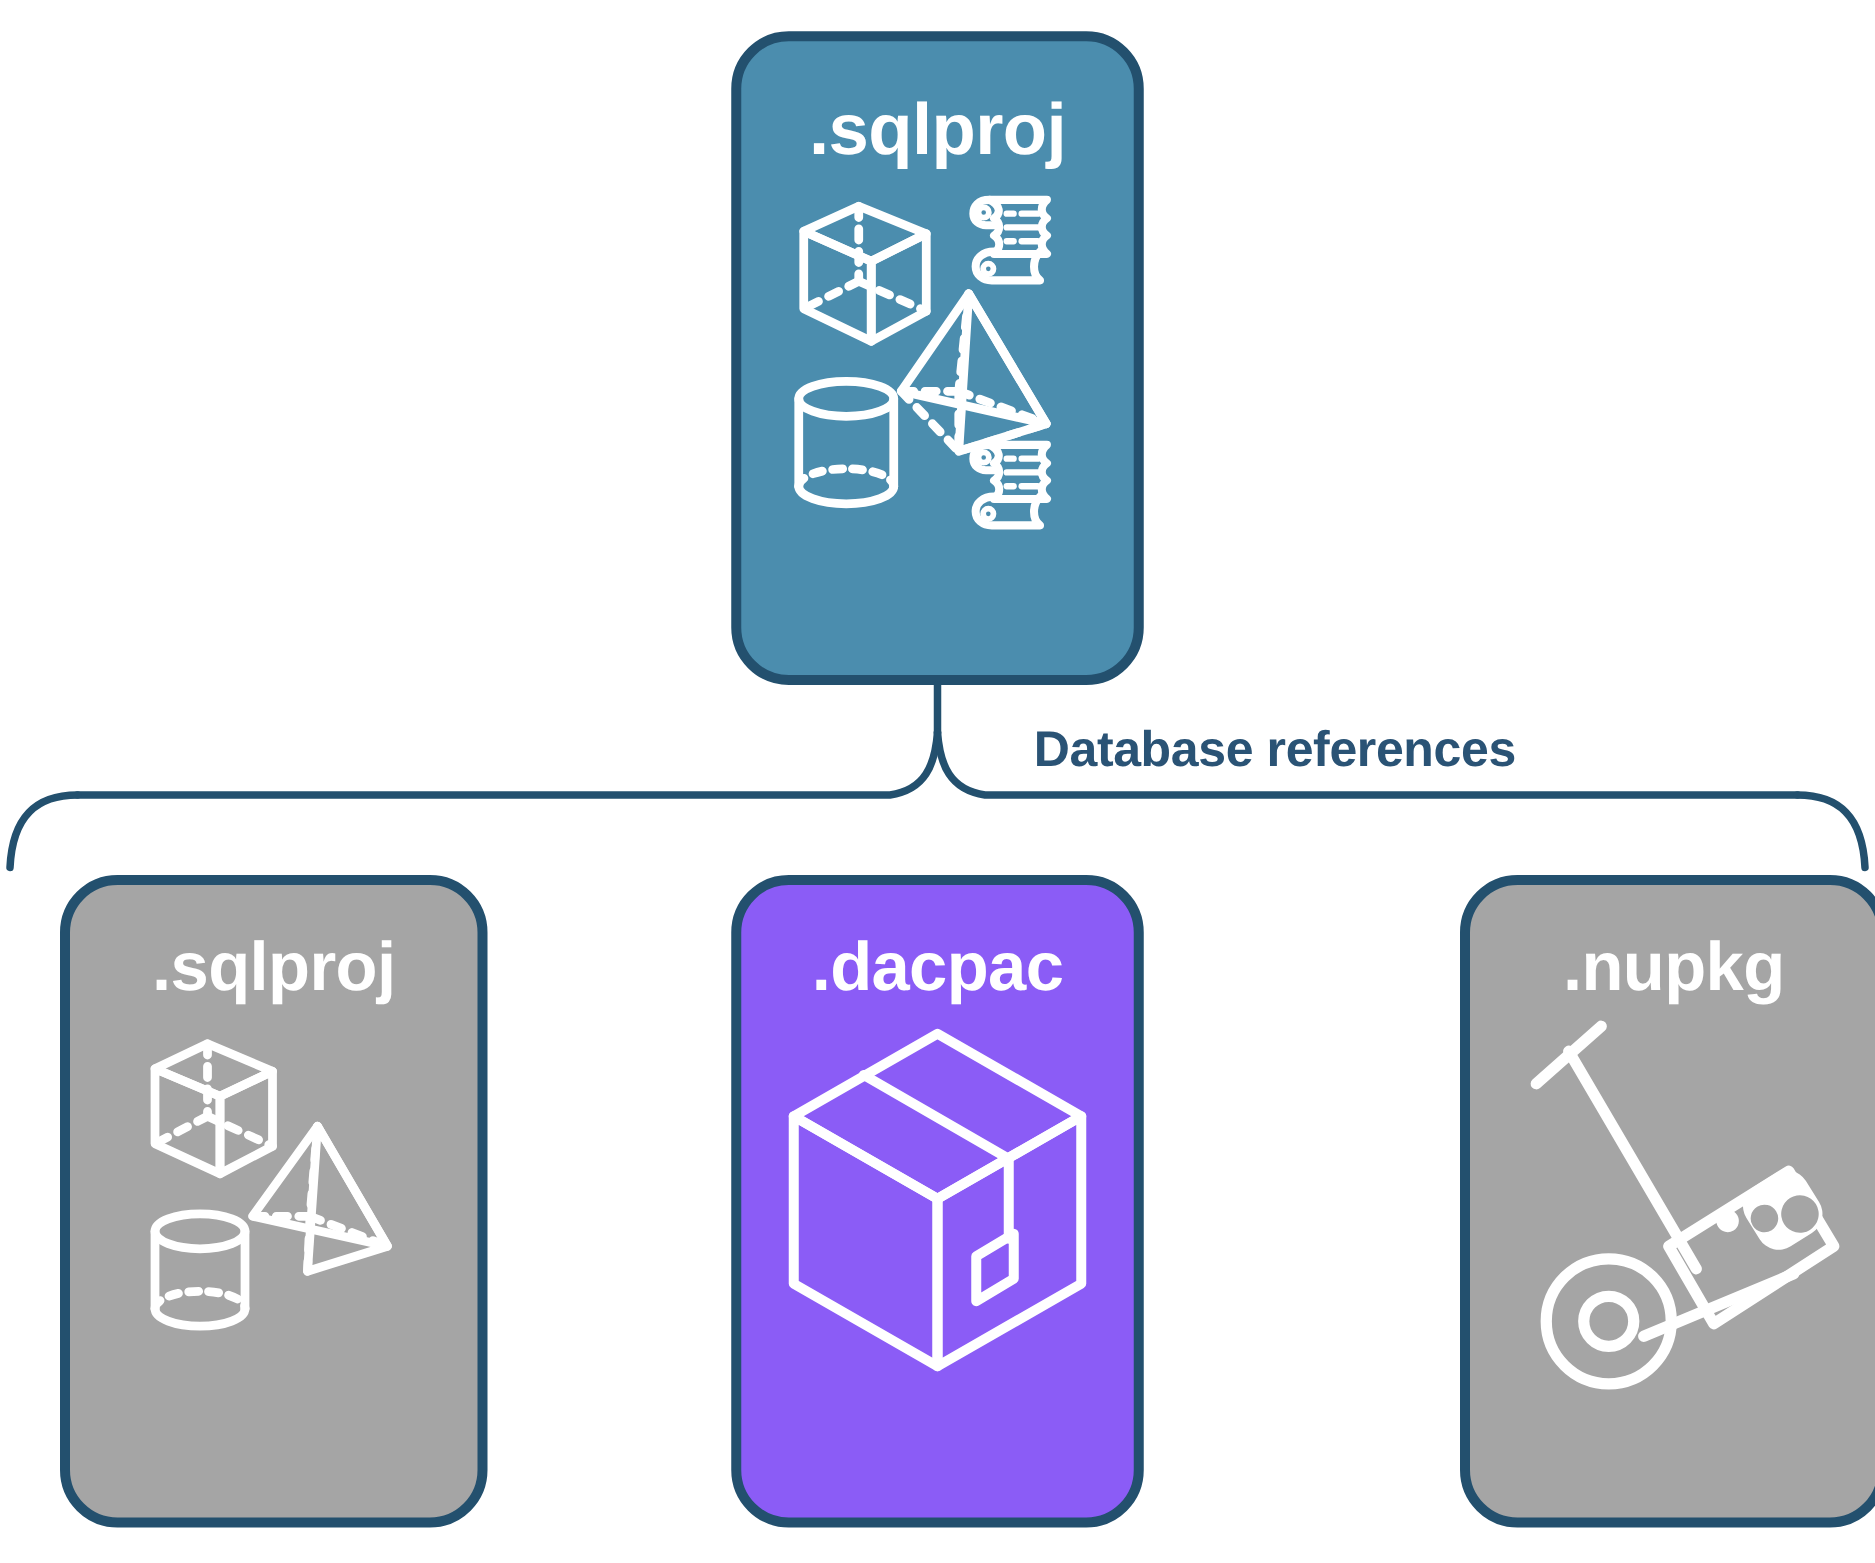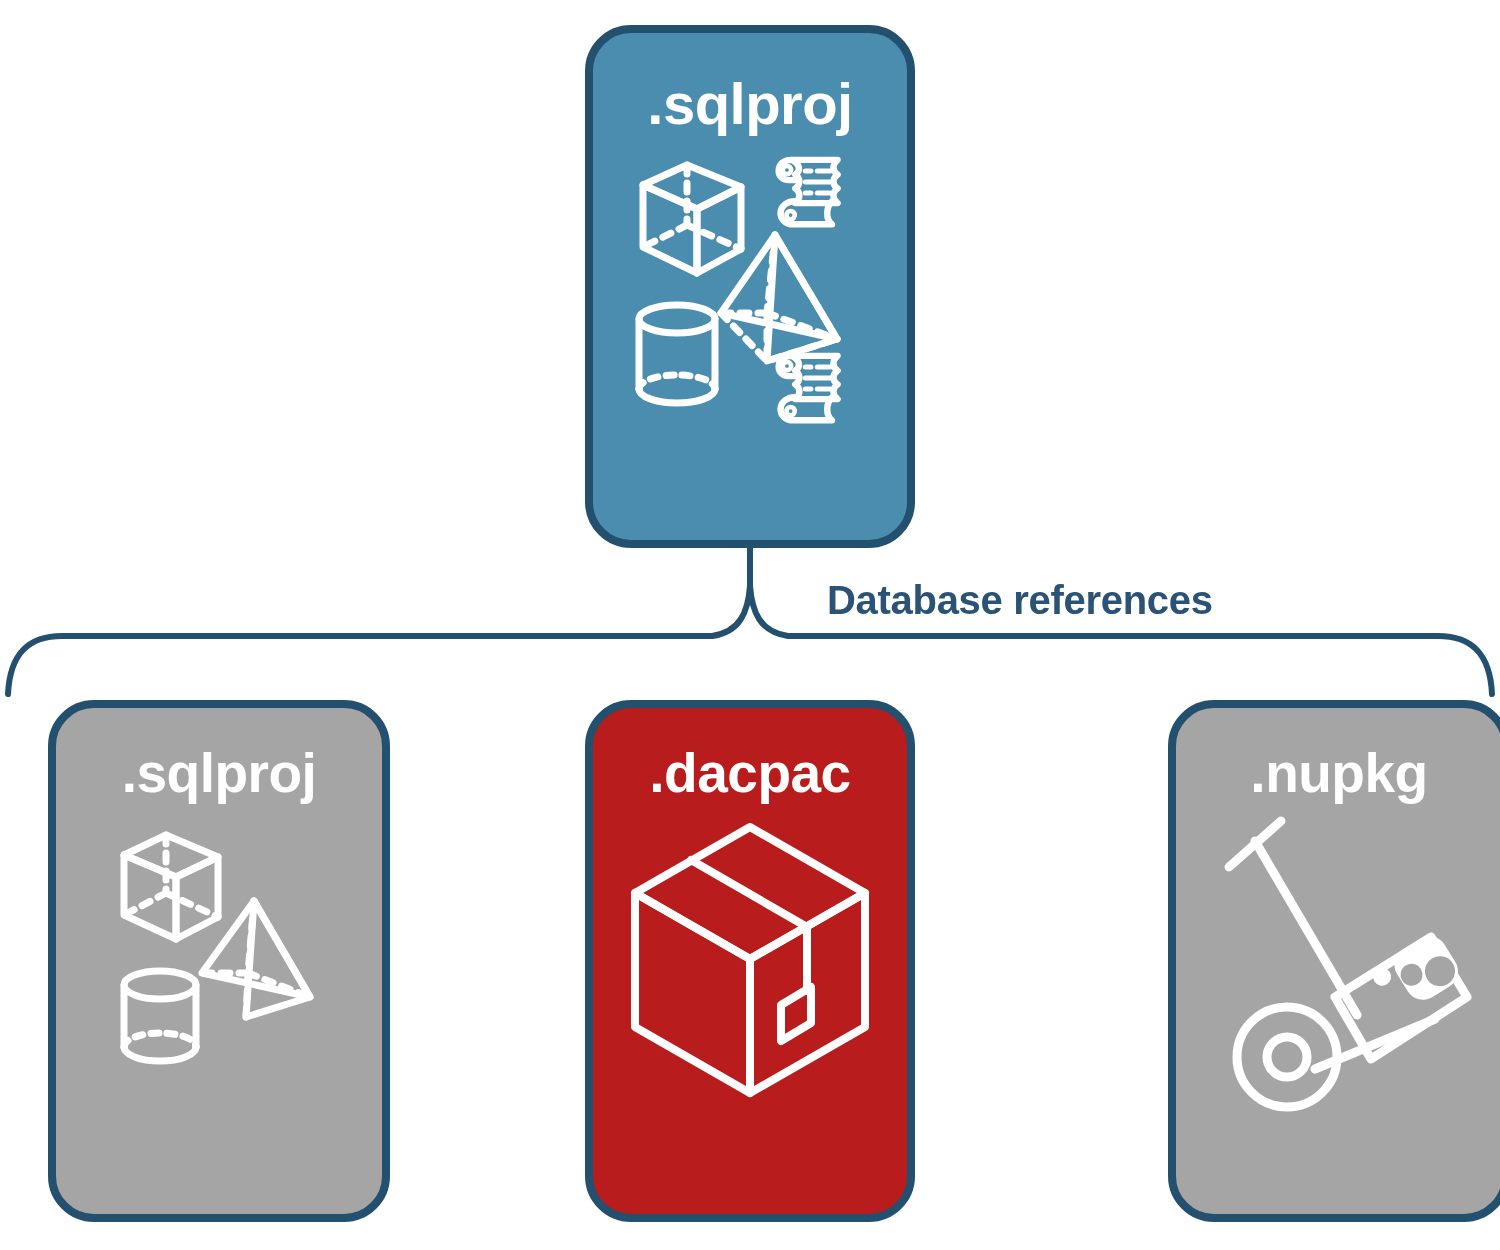--- a/index.html
+++ b/index.html
@@ -214,21 +214,21 @@
           <ellipse cx="48" cy="166" rx="36" ry="14"></ellipse>
           <path d="M12 166 L12 228"></path>
           <path d="M84 166 L84 228"></path>
           <path d="M12 228 A36 14 0 0 0 84 228"></path>
           <path d="M12 228 A36 14 0 0 1 84 228" stroke-dasharray="8 8"></path>
         </g>
       </svg>
     </div>
   </div>
 
-  <div class="node child-node" id="child-dacpac" style="background: #b91c1c; border-color: rgb(35, 80, 110); text-align: right;">
+  <div class="node child-node" id="child-dacpac" style="background: #8b5cf6; border-color: rgb(35, 80, 110); text-align: right;">
     <div class="node-title" style="color: rgb(255, 255, 255);">.dacpac</div>
     <div class="node-art">
       <svg width="250" height="290" viewBox="0 0 250 290" fill="none" stroke="#ffffff" stroke-width="8" stroke-linecap="round" stroke-linejoin="round">
         <g>
 
           <path d="M125 8 L240 74 L125 140 L10 74 Z"></path>
 
           <path d="M10 74 L10 208 L125 274 L125 140 Z"></path>
 
           <path d="M125 140 L240 74 L240 208 L125 274 Z"></path>

